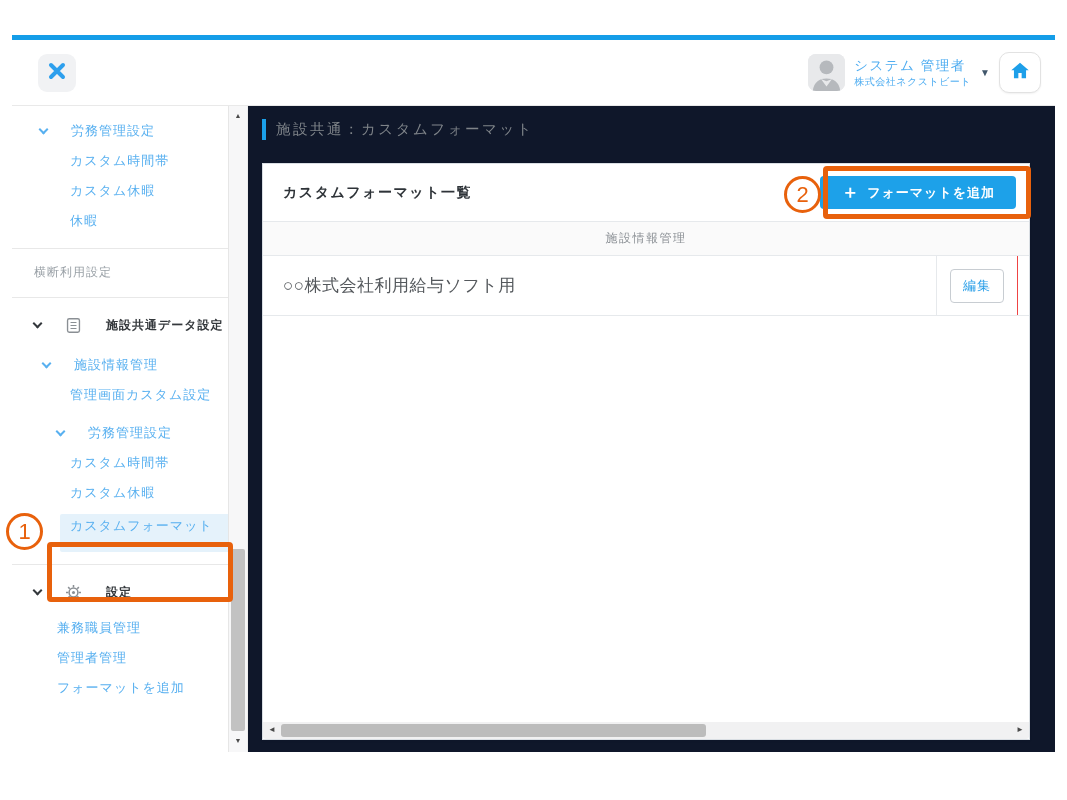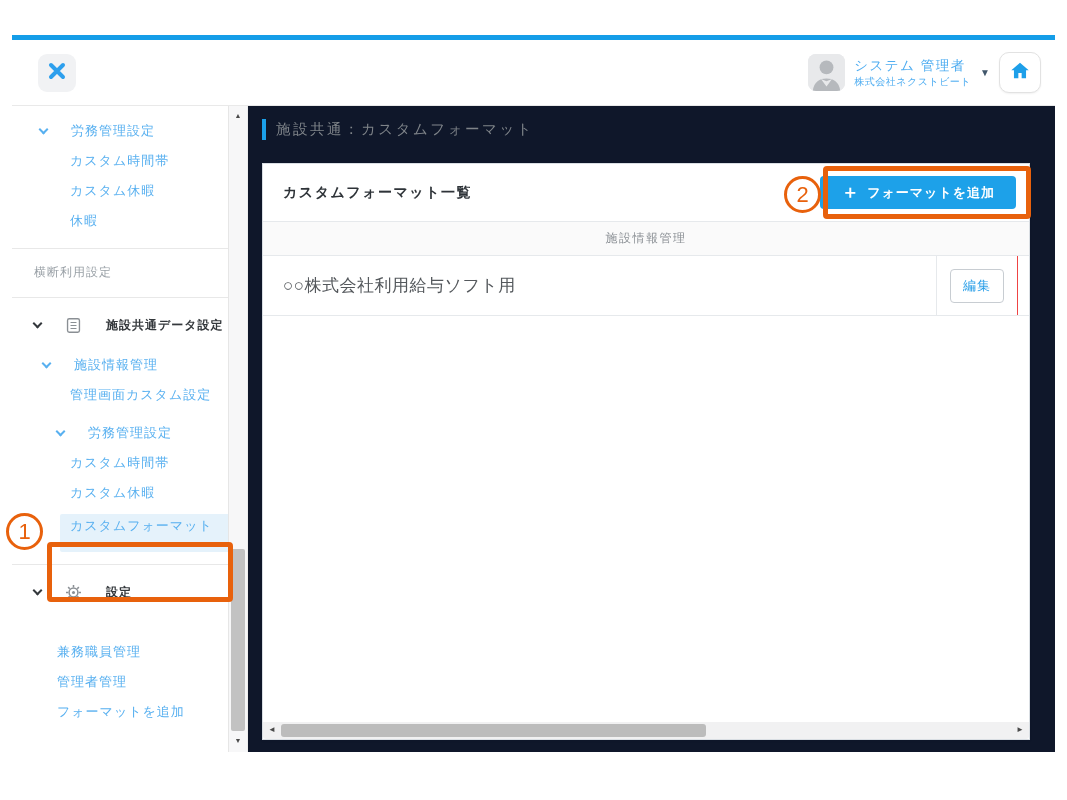--- a/index.html
+++ b/index.html
@@ -34,21 +34,21 @@
              color:#58B0F0; letter-spacing:1px; cursor:pointer; }
   .sb-item .chev { width:7px; height:7px; border-right:2px solid currentColor; border-bottom:2px solid currentColor;
                    transform:rotate(45deg); margin-top:-4px; flex:none; }
   .kind-root { color:#34383c; font-weight:bold; font-size:12px; min-height:34px; margin-top:10px; padding-left:22px; }
   .kind-group { margin-top:8px; }
   .kind-label { color:#9aa1a7; font-size:12px; min-height:26px; padding-left:22px; cursor:default; letter-spacing:1px; }
   .d1 { padding-left:28px; }
   .d2 { padding-left:31px; }
   .d3 { padding-left:45px; }
   .d4 { padding-left:58px; }
-  .kind-root + .kind-link { margin-top:28px; }
+  .kind-root + .kind-link { margin-top:4px; }
   .sb-icon { width:17px; height:17px; flex:none; display:inline-flex; }
   .sb-divider { height:1px; background:#e8e8e8; margin:12px 0 10px 0; }
   .sb-item.active { display:block; margin-top:6px; margin-left:48px; width:170px; padding:4px 10px;
                     background:#e5f2fb; border-radius:2px; line-height:16px; min-height:38px; }
   .sb-scroll { width:20px; background:#f7f7f8; border-left:1px solid #e6e6e6; border-right:1px solid #ededed;
                position:relative; flex:none; }
   .sb-up, .sb-down { position:absolute; left:0; width:100%; text-align:center; font-size:7px; color:#4a4a4a; cursor:pointer; }
   .sb-up { top:6px; } .sb-down { bottom:8px; }
   .sb-thumb { position:absolute; left:2px; top:443px; width:14px; height:182px; background:#c2c2c2; border-radius:2px; cursor:pointer; }
 

